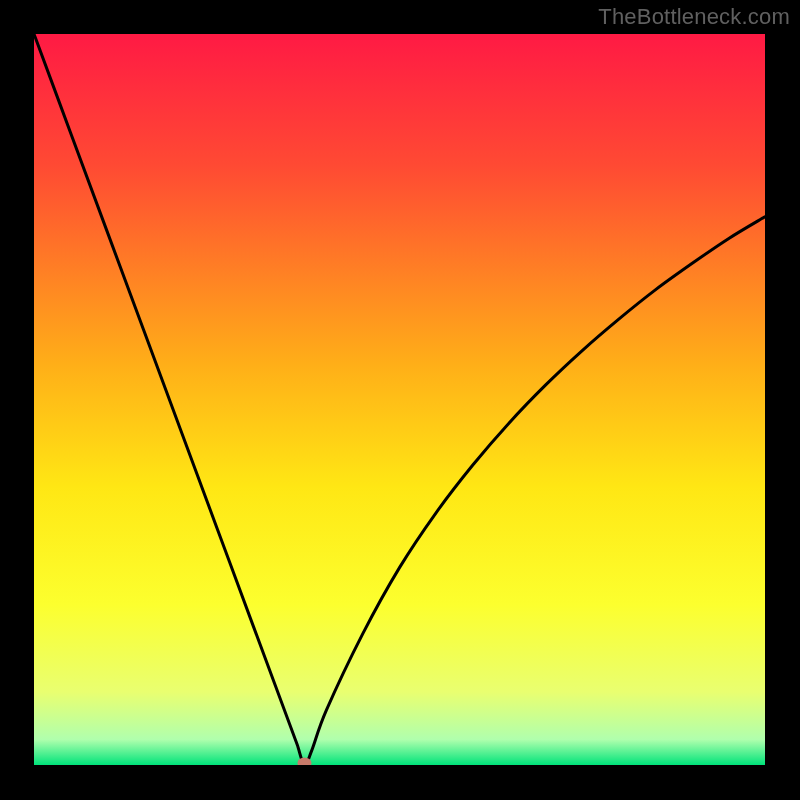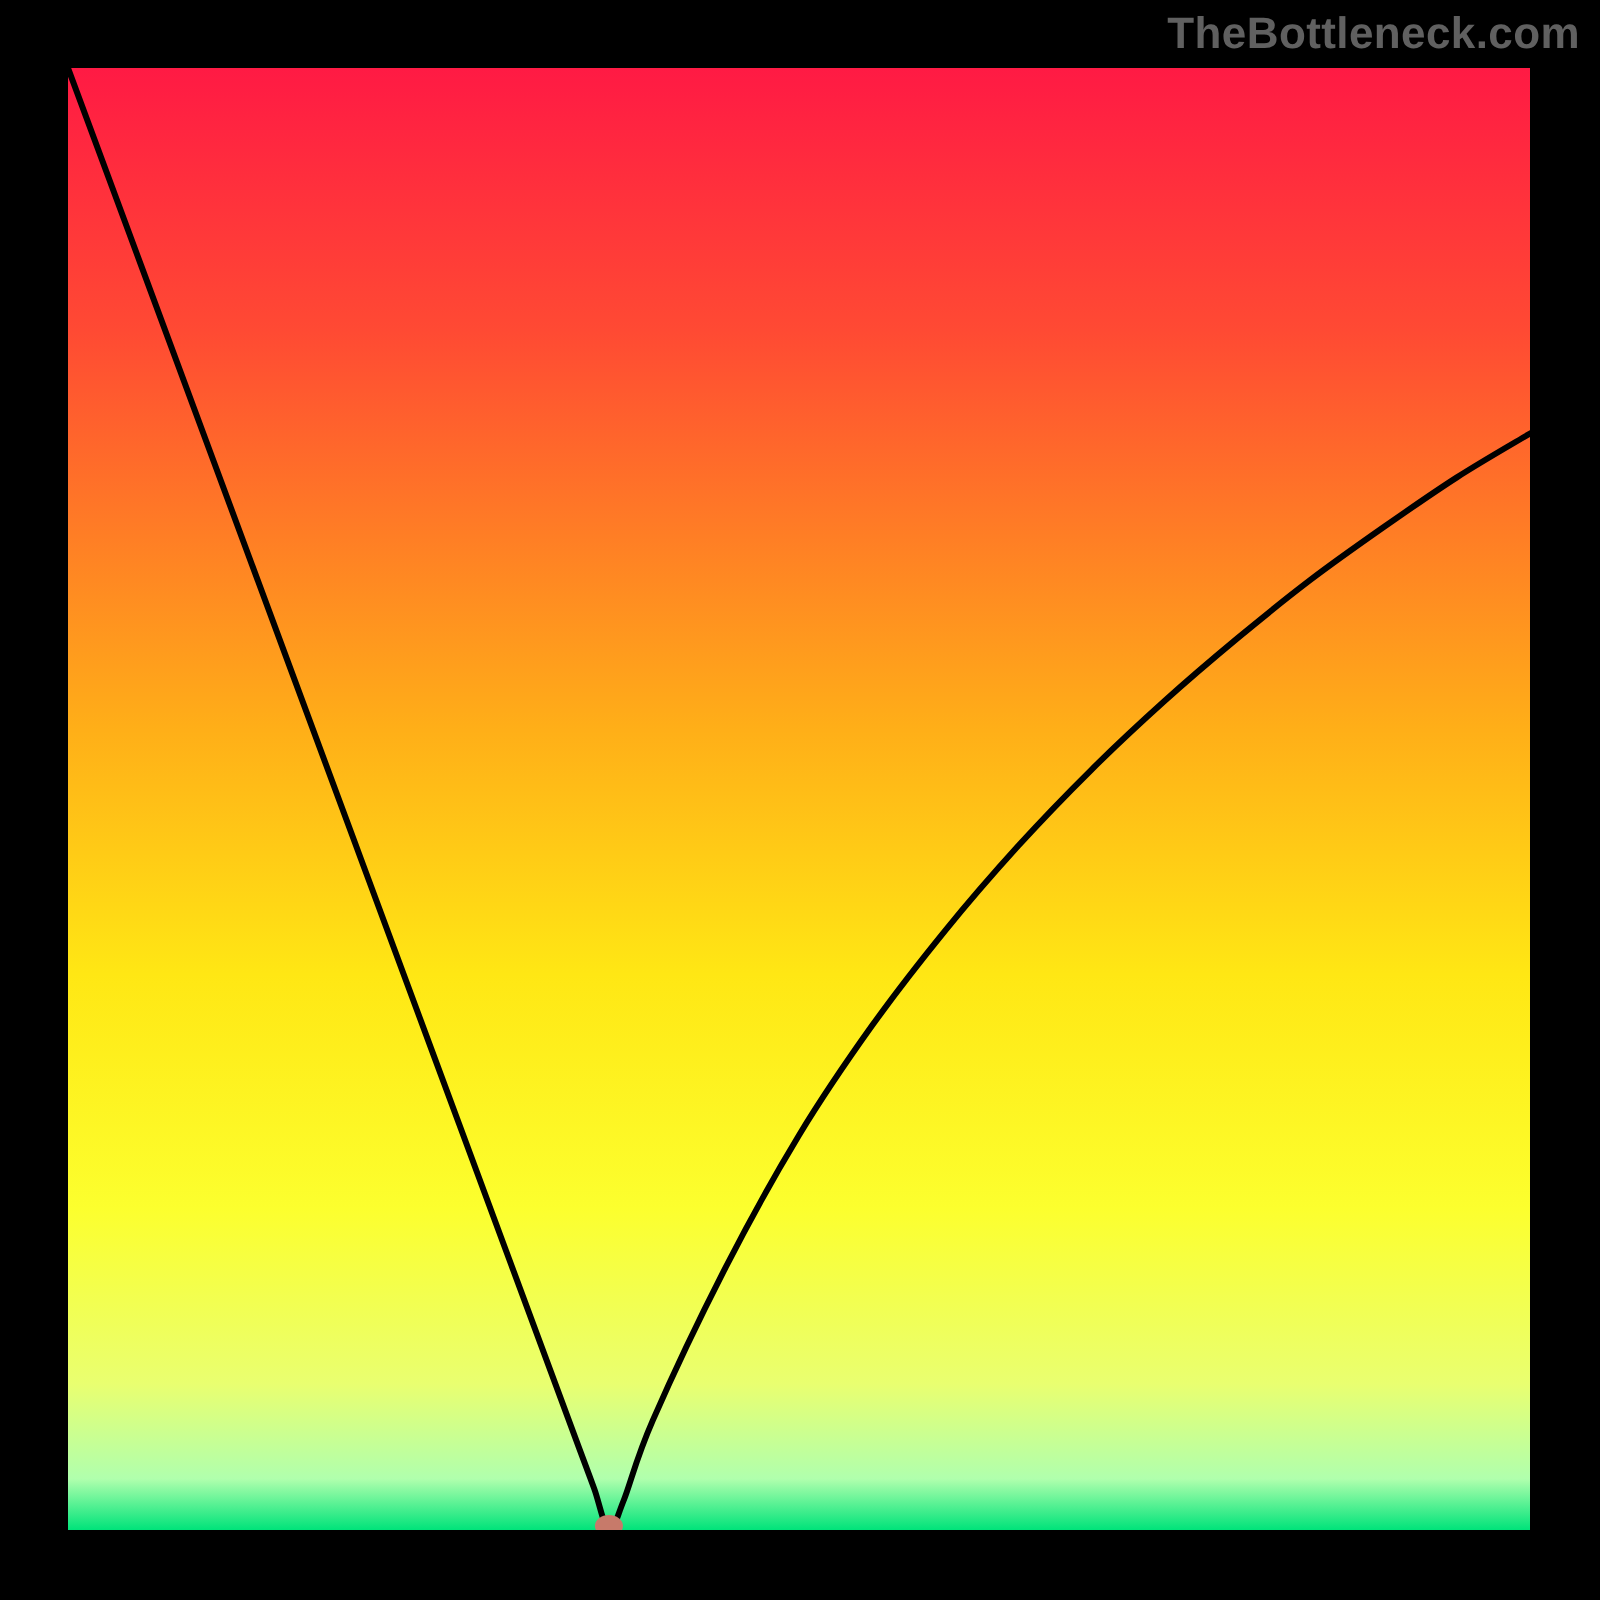--- a/index.html
+++ b/index.html
@@ -16,21 +16,21 @@
     height: 800px;
     background: #000;
   }
   .attribution {
     position: absolute;
     top: 4px;
     right: 10px;
     color: #606060;
     font-size: 22px;
     letter-spacing: 0.2px;
-    font-weight: 700;
+    font-weight: 400;
     z-index: 5;
     text-align: right;
   }
   .plot-area {
     position: absolute;
     left: 34px;
     top: 34px;
     width: 731px;
     height: 731px;
     overflow: hidden;

